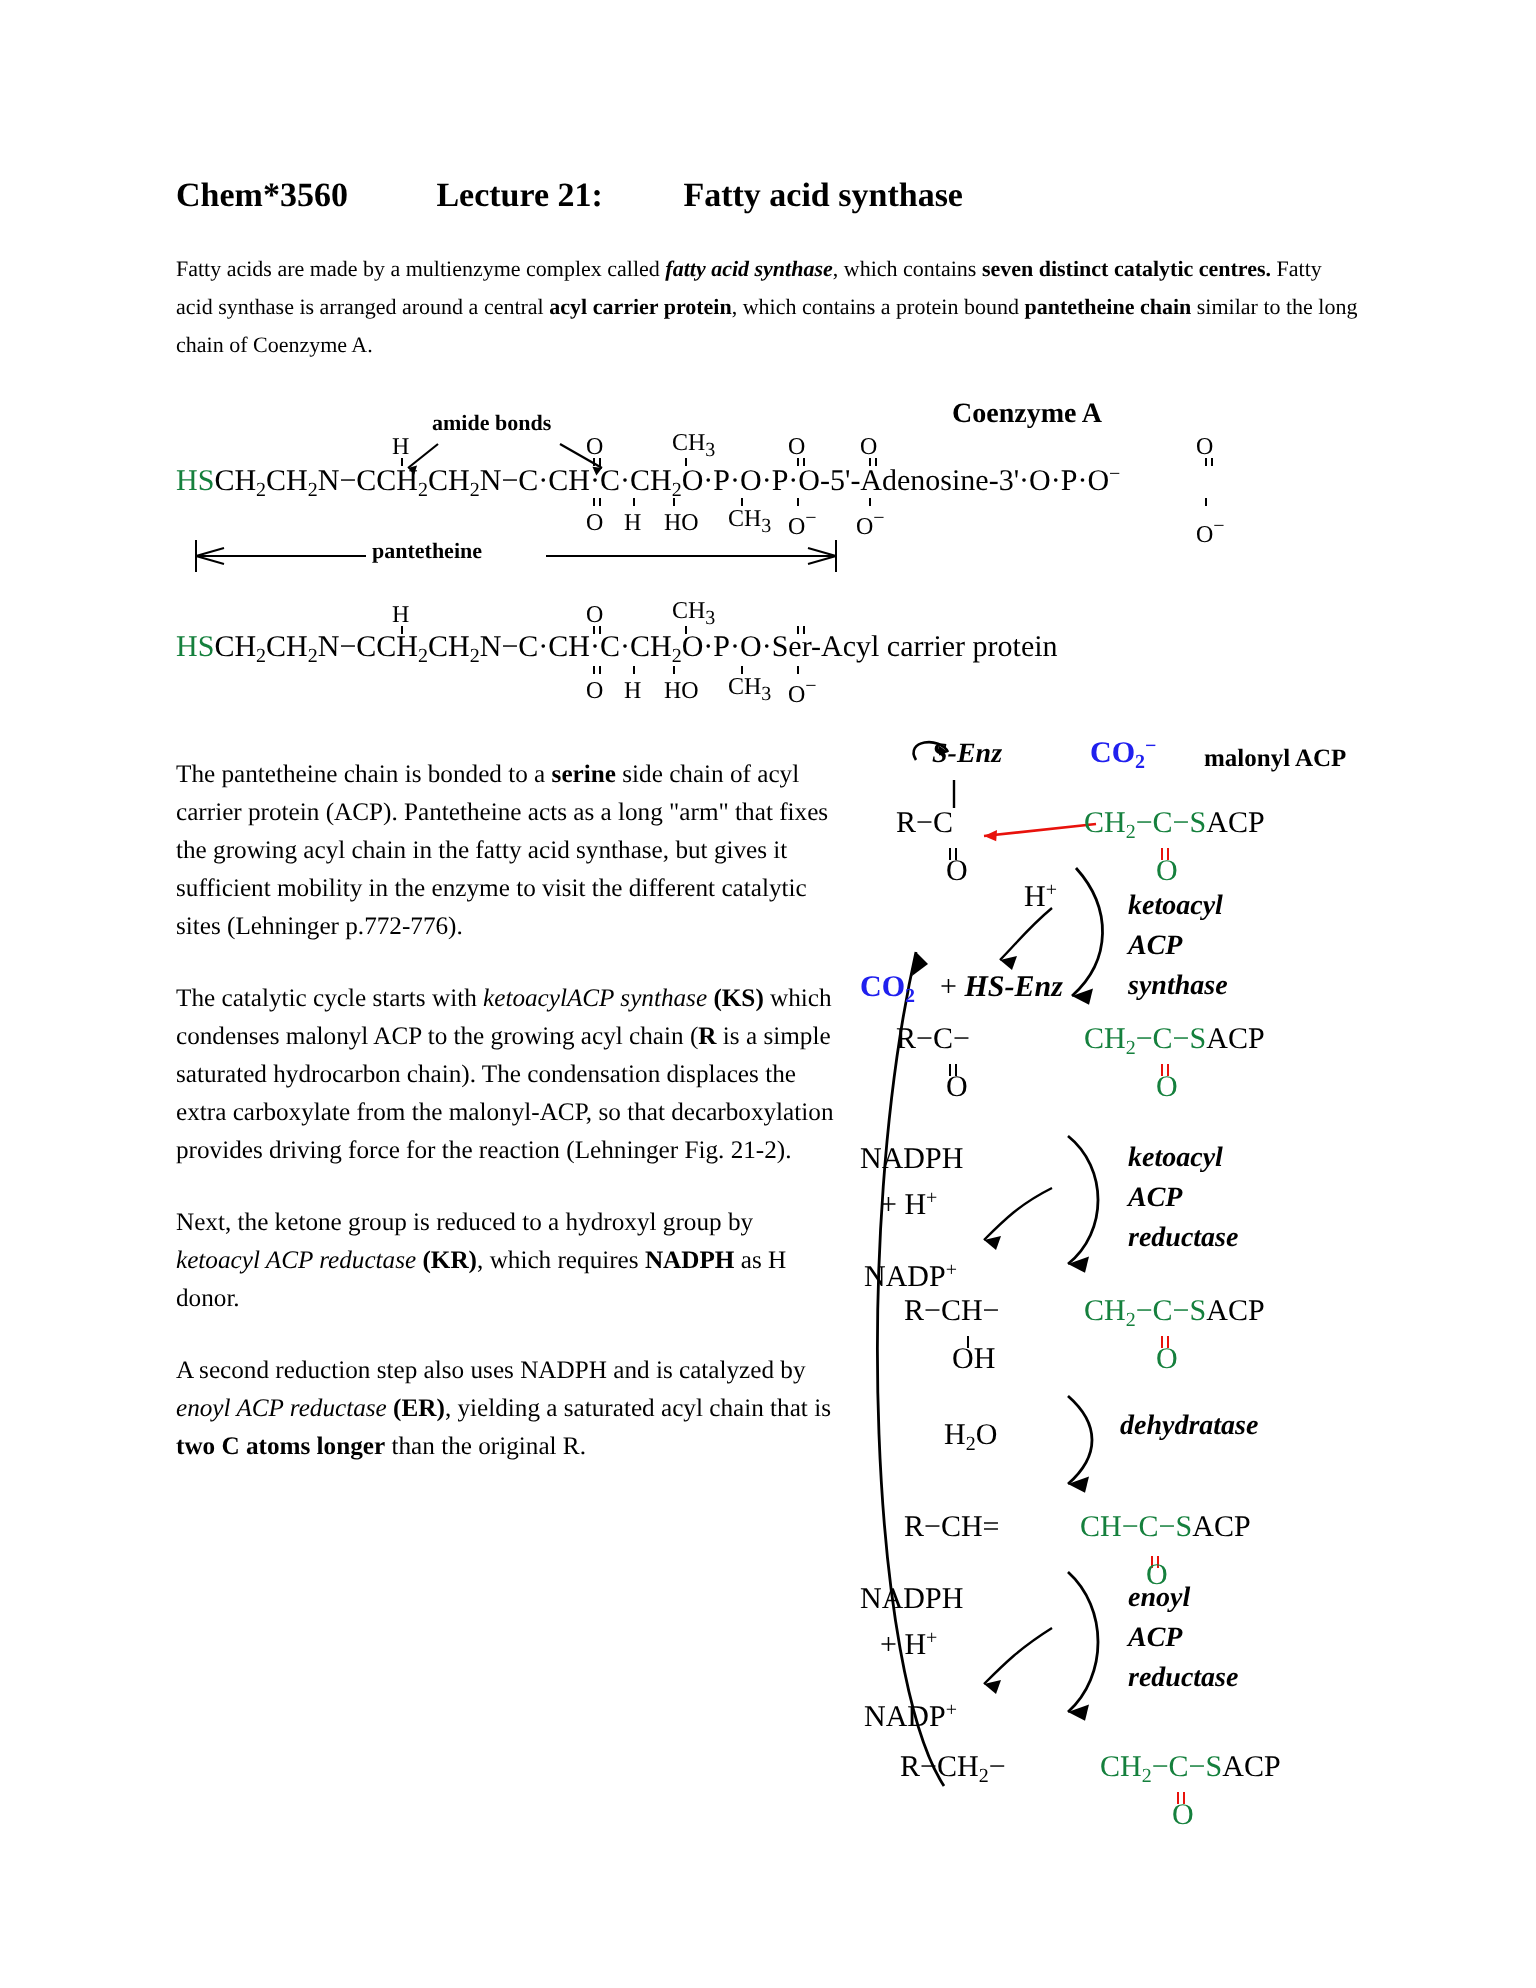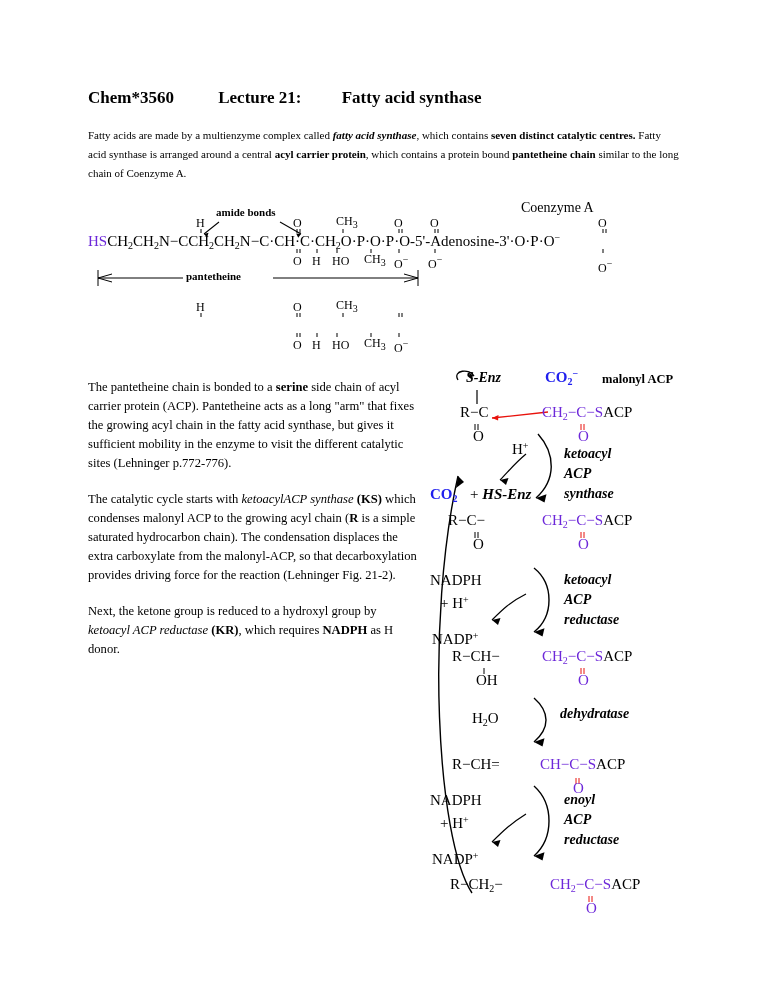--- a/index.html
+++ b/index.html
@@ -56,35 +56,34 @@
     top: 196px;
     width: 600px;
     height: 176px;
     font-family: "Liberation Serif", serif;
   }
   .chem-line {
     position: absolute;
     white-space: nowrap;
     font-size: 15px;
   }
-  .red { color: #6d28d9; }
+  .red { color: #15803d; }
   .sub { font-size: 10px; vertical-align: -3px; }
   .sup { font-size: 10px; vertical-align: 5px; }
   .lbl-small {
     position: absolute;
     font-size: 11px;
     font-weight: bold;
     white-space: nowrap;
   }
   .lbl-coenz {
     position: absolute;
     font-size: 14px;
-    font-weight: normal;
-    white-space: nowrap;
-    margin-left: 45px;
+    font-weight: bold;
+    white-space: nowrap;
   }
   .tiny {
     position: absolute;
     font-size: 12px;
     white-space: nowrap;
   }
 
   
   .body-col {
     position: absolute;
@@ -209,20 +208,23 @@
       <line x1="185" y1="82" x2="330" y2="82" stroke="#000" stroke-width="1"></line>
       <line x1="330" y1="82" x2="316" y2="78" stroke="#000" stroke-width="1"></line>
       <line x1="330" y1="82" x2="316" y2="86" stroke="#000" stroke-width="1"></line>
     </svg>
     <div class="lbl-small" style="left:98px; top:74px;">pantetheine</div>
 
     <div class="tiny" style="left:108px; top:104px;">H</div>
     <div class="tiny" style="left:205px; top:104px;">O</div>
     <div class="tiny" style="left:248px; top:102px;">CH<span class="sub">3</span></div>
 
+    <div class="chem-line" style="left:0px; top:120px;">
+      <span class="red">HS</span><span>CH<span class="sub">2</span>CH<span class="sub">2</span>N−CCH<span class="sub">2</span>CH<span class="sub">2</span>N−C·CH·C·CH<span class="sub">2</span>O·P·O·Ser-Acyl carrier protein</span>
+    </div>
 
     <div class="tiny" style="left:205px; top:142px;">O</div>
     <div class="tiny" style="left:224px; top:142px;">H</div>
     <div class="tiny" style="left:244px; top:142px;">HO</div>
     <div class="tiny" style="left:276px; top:140px;">CH<span class="sub">3</span></div>
     <div class="tiny" style="left:306px; top:142px;">O<span class="sup">−</span></div>
 
     <svg class="arrow-svg" width="600" height="176">
       <line x1="113" y1="117" x2="113" y2="121" stroke="#000" stroke-width="1"></line>
       <line x1="209" y1="117" x2="209" y2="121" stroke="#000" stroke-width="1"></line>
@@ -242,20 +244,23 @@
   <div class="body-col">
     <p>
       <span>The pantetheine chain is bonded to a </span><b>serine</b><span> side chain of acyl carrier protein (ACP). Pantetheine acts as a long "arm" that fixes the growing acyl chain in the fatty acid synthase, but gives it sufficient mobility in the enzyme to visit the different catalytic sites (Lehninger p.772-776).</span>
     </p>
     <p>
       <span>The catalytic cycle starts with </span><span class="bi">ketoacylACP synthase</span><b> (KS)</b><span> which condenses malonyl ACP to the growing acyl chain (</span><b>R</b><span> is a simple saturated hydrocarbon chain).  The condensation displaces the extra carboxylate from the malonyl-ACP, so that decarboxylation provides driving force for the reaction (Lehninger Fig. 21-2).</span>
     </p>
     <p>
       <span>Next, the ketone group is reduced to a hydroxyl group by </span><span class="bi">ketoacyl ACP reductase</span><b> (KR)</b><span>, which requires </span><b>NADPH</b><span> as H donor.</span>
     </p>
+    <p>
+      <span>A second reduction step also uses NADPH and is catalyzed by </span><span class="bi">enoyl ACP reductase</span><b> (ER)</b><span>, yielding a saturated acyl chain that is </span><b>two C atoms longer</b><span> than the original R.</span>
+    </p>
   </div>
 
   <div class="scheme">
 
     <svg class="arc-svg" width="300" height="560">
 
       <path d="M42,525 C6,470 -4,250 28,108" stroke="#000" stroke-width="1.4" fill="none"></path>
       <path d="M28,108 l-2,12 l8,-6 z" fill="#000"></path>
 
       <path d="M28,12 C22,2 40,0 44,8" stroke="#000" stroke-width="1.3" fill="none"></path>
@@ -302,21 +307,21 @@
       <line x1="149" y1="410" x2="149" y2="416" stroke="#e8120c" stroke-width="1"></line>
 
       <line x1="159" y1="528" x2="159" y2="534" stroke="#e8120c" stroke-width="1"></line>
       <line x1="162" y1="528" x2="162" y2="534" stroke="#e8120c" stroke-width="1"></line>
     </svg>
 
     <div class="s-it" style="left:36px; top:2px;">S-Enz</div>
     <div class="s-txt bold" style="left:115px; top:0px; color:#2020ee;">CO<span class="sub">2</span><span class="sup">−</span></div>
     <div class="s-lbl" style="left:172px; top:4px;">malonyl ACP</div>
 
-    <div class="s-txt" style="left:18px; top:36px;margin-left:12px;">R−C</div>
+    <div class="s-txt" style="left:18px; top:36px;">R−C</div>
     <div class="s-txt" style="left:43px; top:60px;">O</div>
     <div class="s-txt" style="left:112px; top:36px;"><span class="red">CH<span class="sub">2</span>−C−S</span><span>ACP</span></div>
     <div class="s-txt red" style="left:148px; top:60px;">O</div>
 
     <div class="s-txt" style="left:82px; top:72px;">H<span class="sup">+</span></div>
 
     <div class="s-it" style="left:134px; top:78px;">ketoacyl</div>
     <div class="s-it" style="left:134px; top:98px;">ACP</div>
     <div class="s-it" style="left:134px; top:118px;">synthase</div>
 

